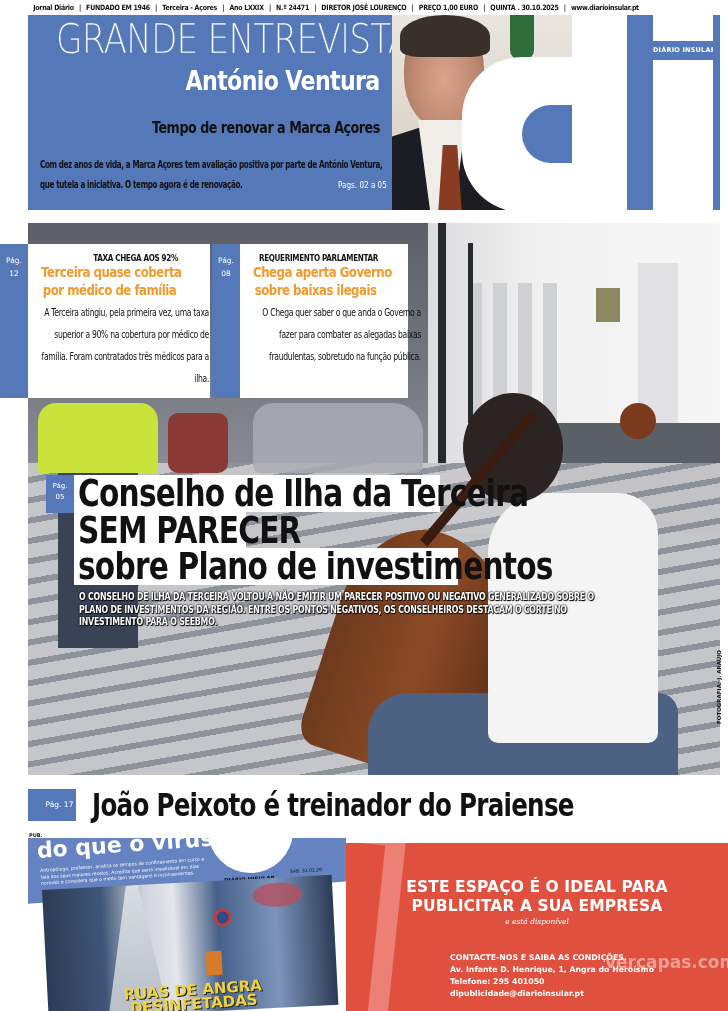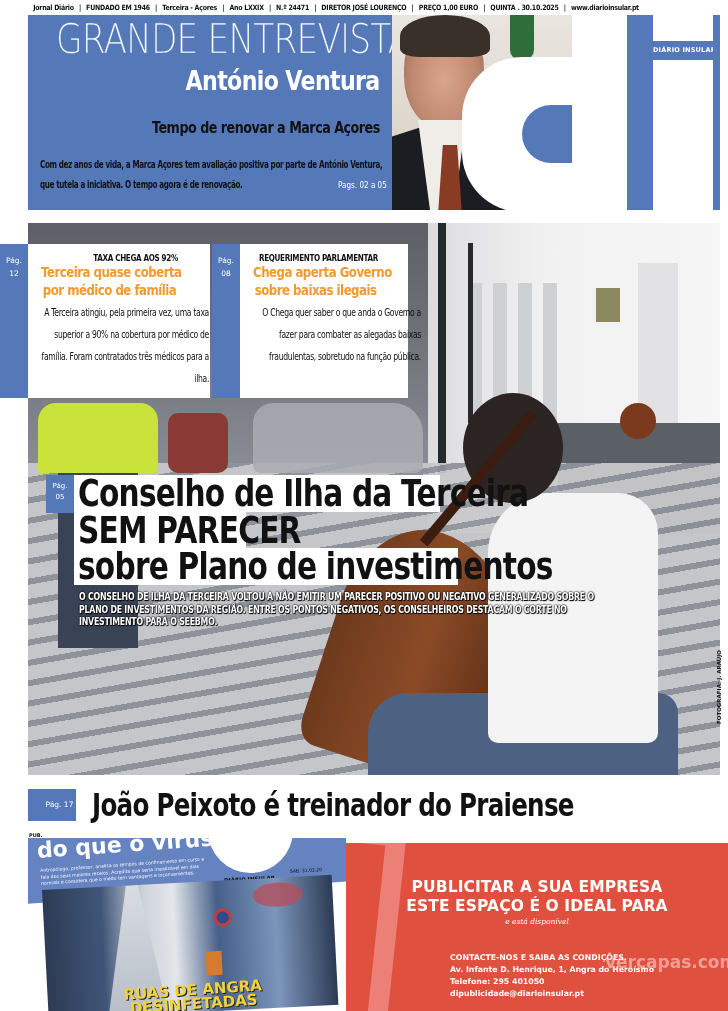--- a/index.html
+++ b/index.html
@@ -453,22 +453,22 @@
   <div class="photo-headline">
     <div>RUAS DE ANGRA</div>
     <div>DESINFETADAS</div>
   </div>
 </div>
 
 <div class="ad">
   <div class="fold"></div>
   <div class="fold2"></div>
   <div class="headline">
+    <div>ESTE ESPAÇO É O IDEAL PARA</div>
     <div>PUBLICITAR A SUA EMPRESA</div>
-    <div>ESTE ESPAÇO É O IDEAL PARA</div>
   </div>
   <div class="tagline">e está disponível</div>
   <div class="contact">
     <div>CONTACTE-NOS E SAIBA AS CONDIÇÕES.</div>
     <div>Av. Infante D. Henrique, 1, Angra do Heroísmo</div>
     <div>Telefone: 295 401050</div>
     <div>dipublicidade@diarioinsular.pt</div>
   </div>
 </div>
 

